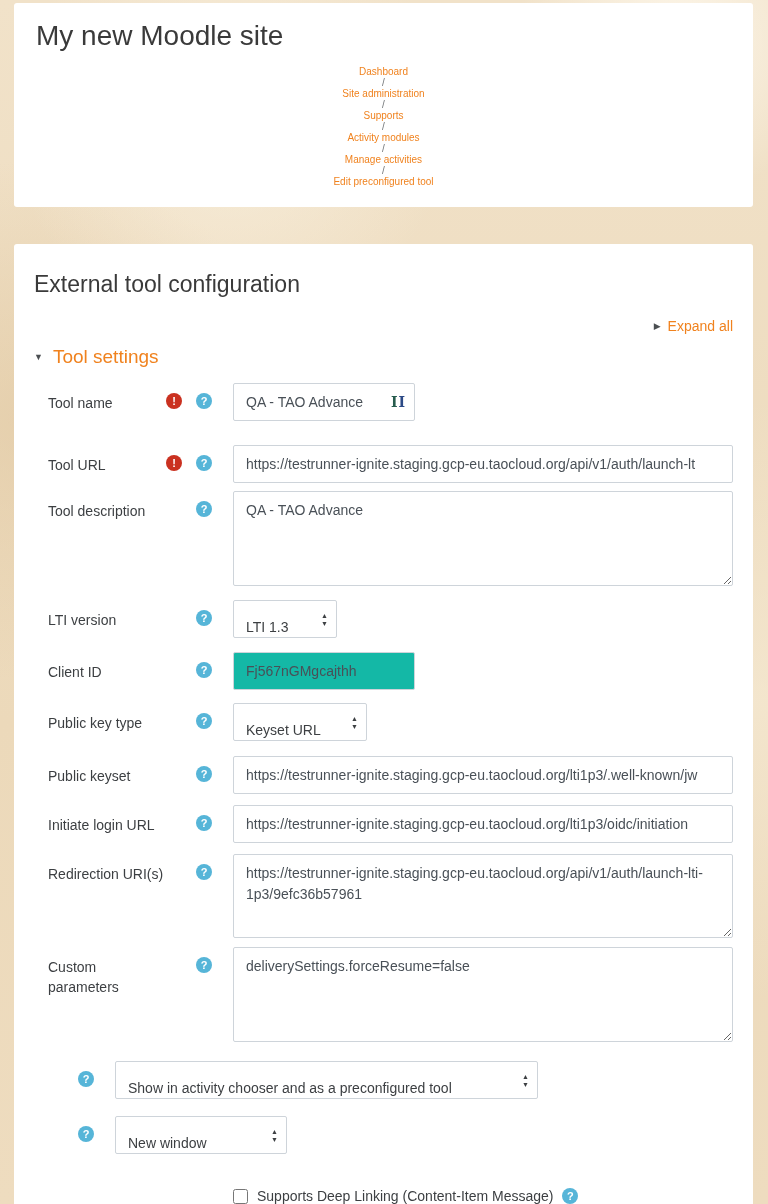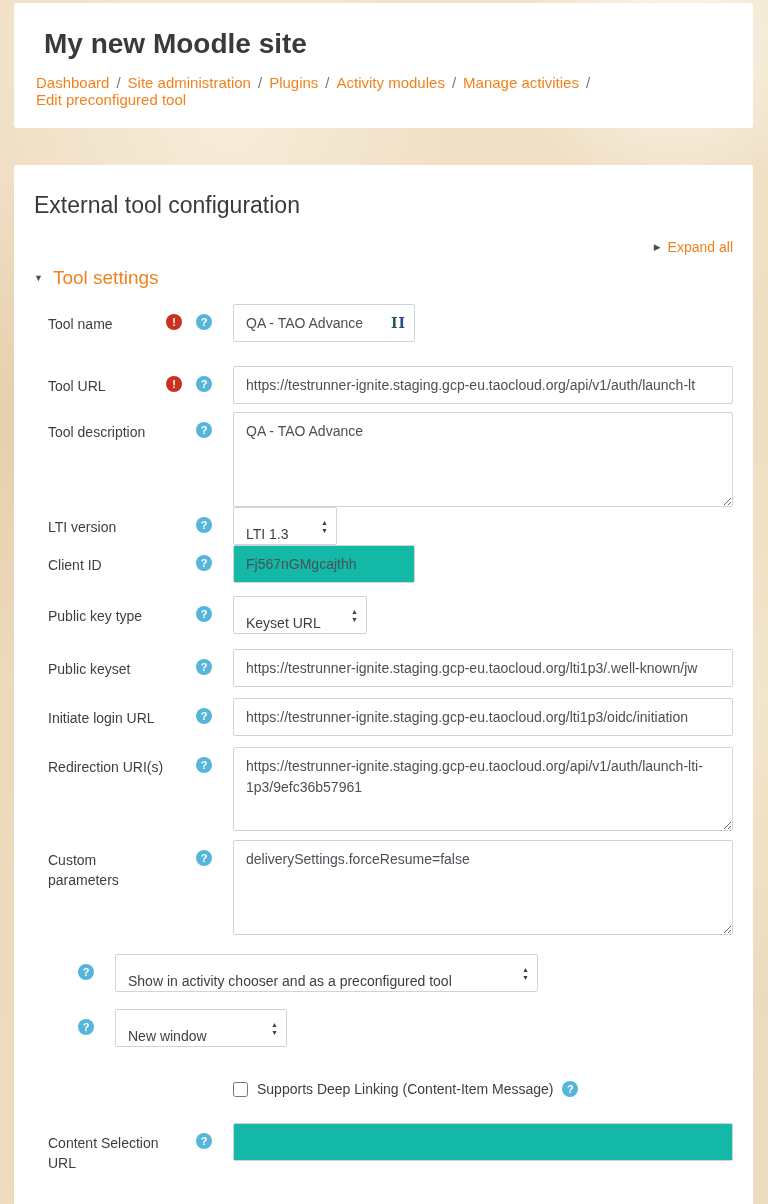--- a/index.html
+++ b/index.html
@@ -12,22 +12,22 @@
       radial-gradient(circle at 88% 40px, rgba(255,250,240,.85), rgba(255,250,240,0) 160px),
       radial-gradient(circle at 30% 120px, rgba(250,242,226,.7), rgba(250,242,226,0) 220px),
       radial-gradient(circle at 4% 420px, rgba(222,196,156,.55), rgba(222,196,156,0) 260px),
       radial-gradient(circle at 98% 700px, rgba(248,238,218,.6), rgba(248,238,218,0) 300px),
       linear-gradient(180deg, #f1e2c9 0%, #ecd9ba 60%, #eedcbf 100%);
   }
   a { text-decoration: none; cursor: pointer; }
 
   .card { background:#fff; border-radius:3px; }
   .header-card { margin: 3px 15px 0 14px; padding: 16px 22px 20px; }
-  .site-title { margin:8px; font-size:28px; line-height:34px; font-weight:700; color:#3a3a3a; }
-  .breadcrumb { margin-top:13px; font-size:15px; display:flex; flex-wrap:wrap; align-items:center; }
+  .site-title { margin:0; font-size:28px; line-height:34px; font-weight:400; color:#3a3a3a; }
+  .breadcrumb { margin-top:13px; font-size:10px; display:flex; flex-wrap:wrap; align-items:center;flex-direction:column; }
   .breadcrumb a { color:#f0821e; }
   .breadcrumb .sep { color:#75787b; margin:0 7px; }
 
   .main-card { margin: 37px 15px 0 14px; padding: 26px 20px 60px; min-height: 1090px; }
   .page-title { margin:0; font-size:23px; line-height:28px; font-weight:400; color:#3a3a3a; }
 
   .expand-row { display:flex; justify-content:flex-end; margin-top:20px; font-size:14px; }
   .expand-all { color:#f0821e; display:inline-flex; align-items:center; gap:7px; }
   .tri { color:#4b4f52; font-size:9px; line-height:1; }
 
@@ -68,35 +68,35 @@
   .sel-arrow { position:absolute; right:9px; top:50%; transform:translateY(-50%);
     display:flex; flex-direction:column; align-items:center; gap:1px; color:#3c3f42;
     font-size:7px; line-height:1; pointer-events:none; }
 
   .check-row { margin-left:199px; display:flex; align-items:center; gap:9px;
     font-size:14px; color:#3c3f42; padding-top:2px; }
   .check-row input[type=checkbox] { width:15px; height:15px; margin:0; accent-color:#fff;
     border:1px solid #8a8f94; }
 
   .mb-xs { margin-bottom:8px; }  .mb-s { margin-bottom:11px; } .mb-s2 { margin-bottom:9px; }
-  .mb-m { }  .mb-m2 { margin-bottom:13px; } .mb-m3 { margin-bottom:15px; }
+  .mb-m { margin-bottom:14px; }  .mb-m2 { margin-bottom:13px; } .mb-m3 { margin-bottom:15px; }
   .mb-l { margin-bottom:19px; }  .mb-l2 { margin-bottom:17px; } .mb-xl { margin-bottom:24px; }
   .mb-xxl { margin-bottom:32px; } .mb-chk { margin-bottom:26px; }
 </style>
 </head>
 <body>
 
 <header class="card header-card">
   <h1 class="site-title">My new Moodle site</h1>
   <nav class="breadcrumb">
     <a>Dashboard</a>
     <span class="sep">/</span>
     <a>Site administration</a>
     <span class="sep">/</span>
-    <a>Plugins</a>
+    <a>Supports</a>
     <span class="sep">/</span>
     <a>Activity modules</a>
     <span class="sep">/</span>
     <a>Manage activities</a>
     <span class="sep">/</span>
     <a>Edit preconfigured tool</a>
   </nav>
 </header>
 
 <main class="card main-card">

